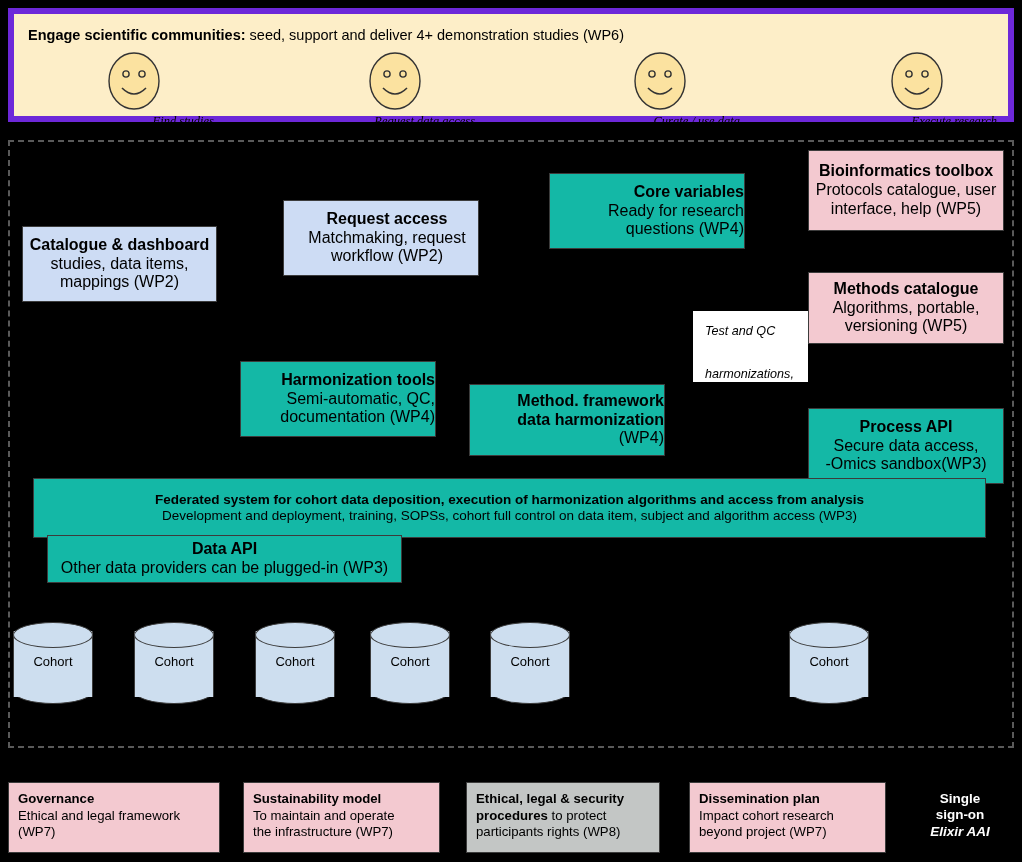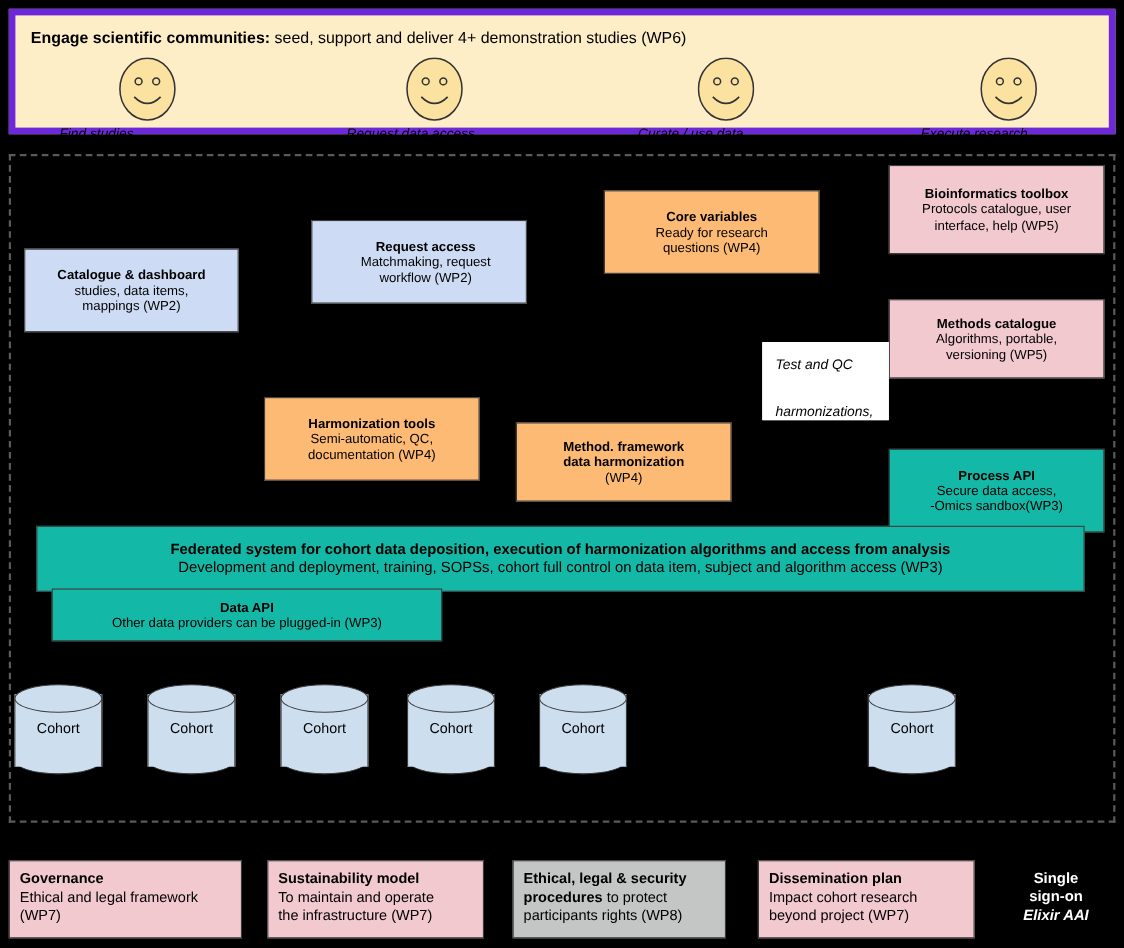--- a/index.html
+++ b/index.html
@@ -23,30 +23,30 @@
     position: absolute;
     box-sizing: border-box;
     border: 1px solid #3c3c3c;
     display: flex;
     flex-direction: column;
     align-items: center;
     justify-content: center;
     text-align: center;
     color: #000000;
     line-height: 1.18;
-    font-size: 12px;
+    font-size: 16px;
   }
   .node .ttl {
     font-weight: bold;
   }
   .node .sub {
     font-weight: normal;
   }
   .c-blue   { background: #cddcf4; }
-  .c-green  { background: #fdba74; }
+  .c-green  { background: #14b8a6; align-items: flex-end; }
   .c-pink   { background: #f3c9d0; }
   .c-purple { background: #14b8a6; }
   .c-gray   { background: #c3c6c5; }
   .c-white  { background: #ffffff; }
 
   
   #banner {
     position: absolute;
     left: 8px;
     top: 8px;
@@ -63,21 +63,22 @@
     font-size: 14.5px;
     color: #000;
     white-space: nowrap;
   }
   #banner-title .b { font-weight: bold; }
 
   .persona {
     position: absolute;
     width: 160px;
     top: 38px;
-    text-align: left;
+    text-align: right;
+    font-family: Liberation Serif, serif;
   }
   .face {
     width: 52px;
     height: 58px;
     margin: 0 auto;
     position: relative;
   }
   .persona .cap {
     font-style: italic;
     font-size: 12.5px;

